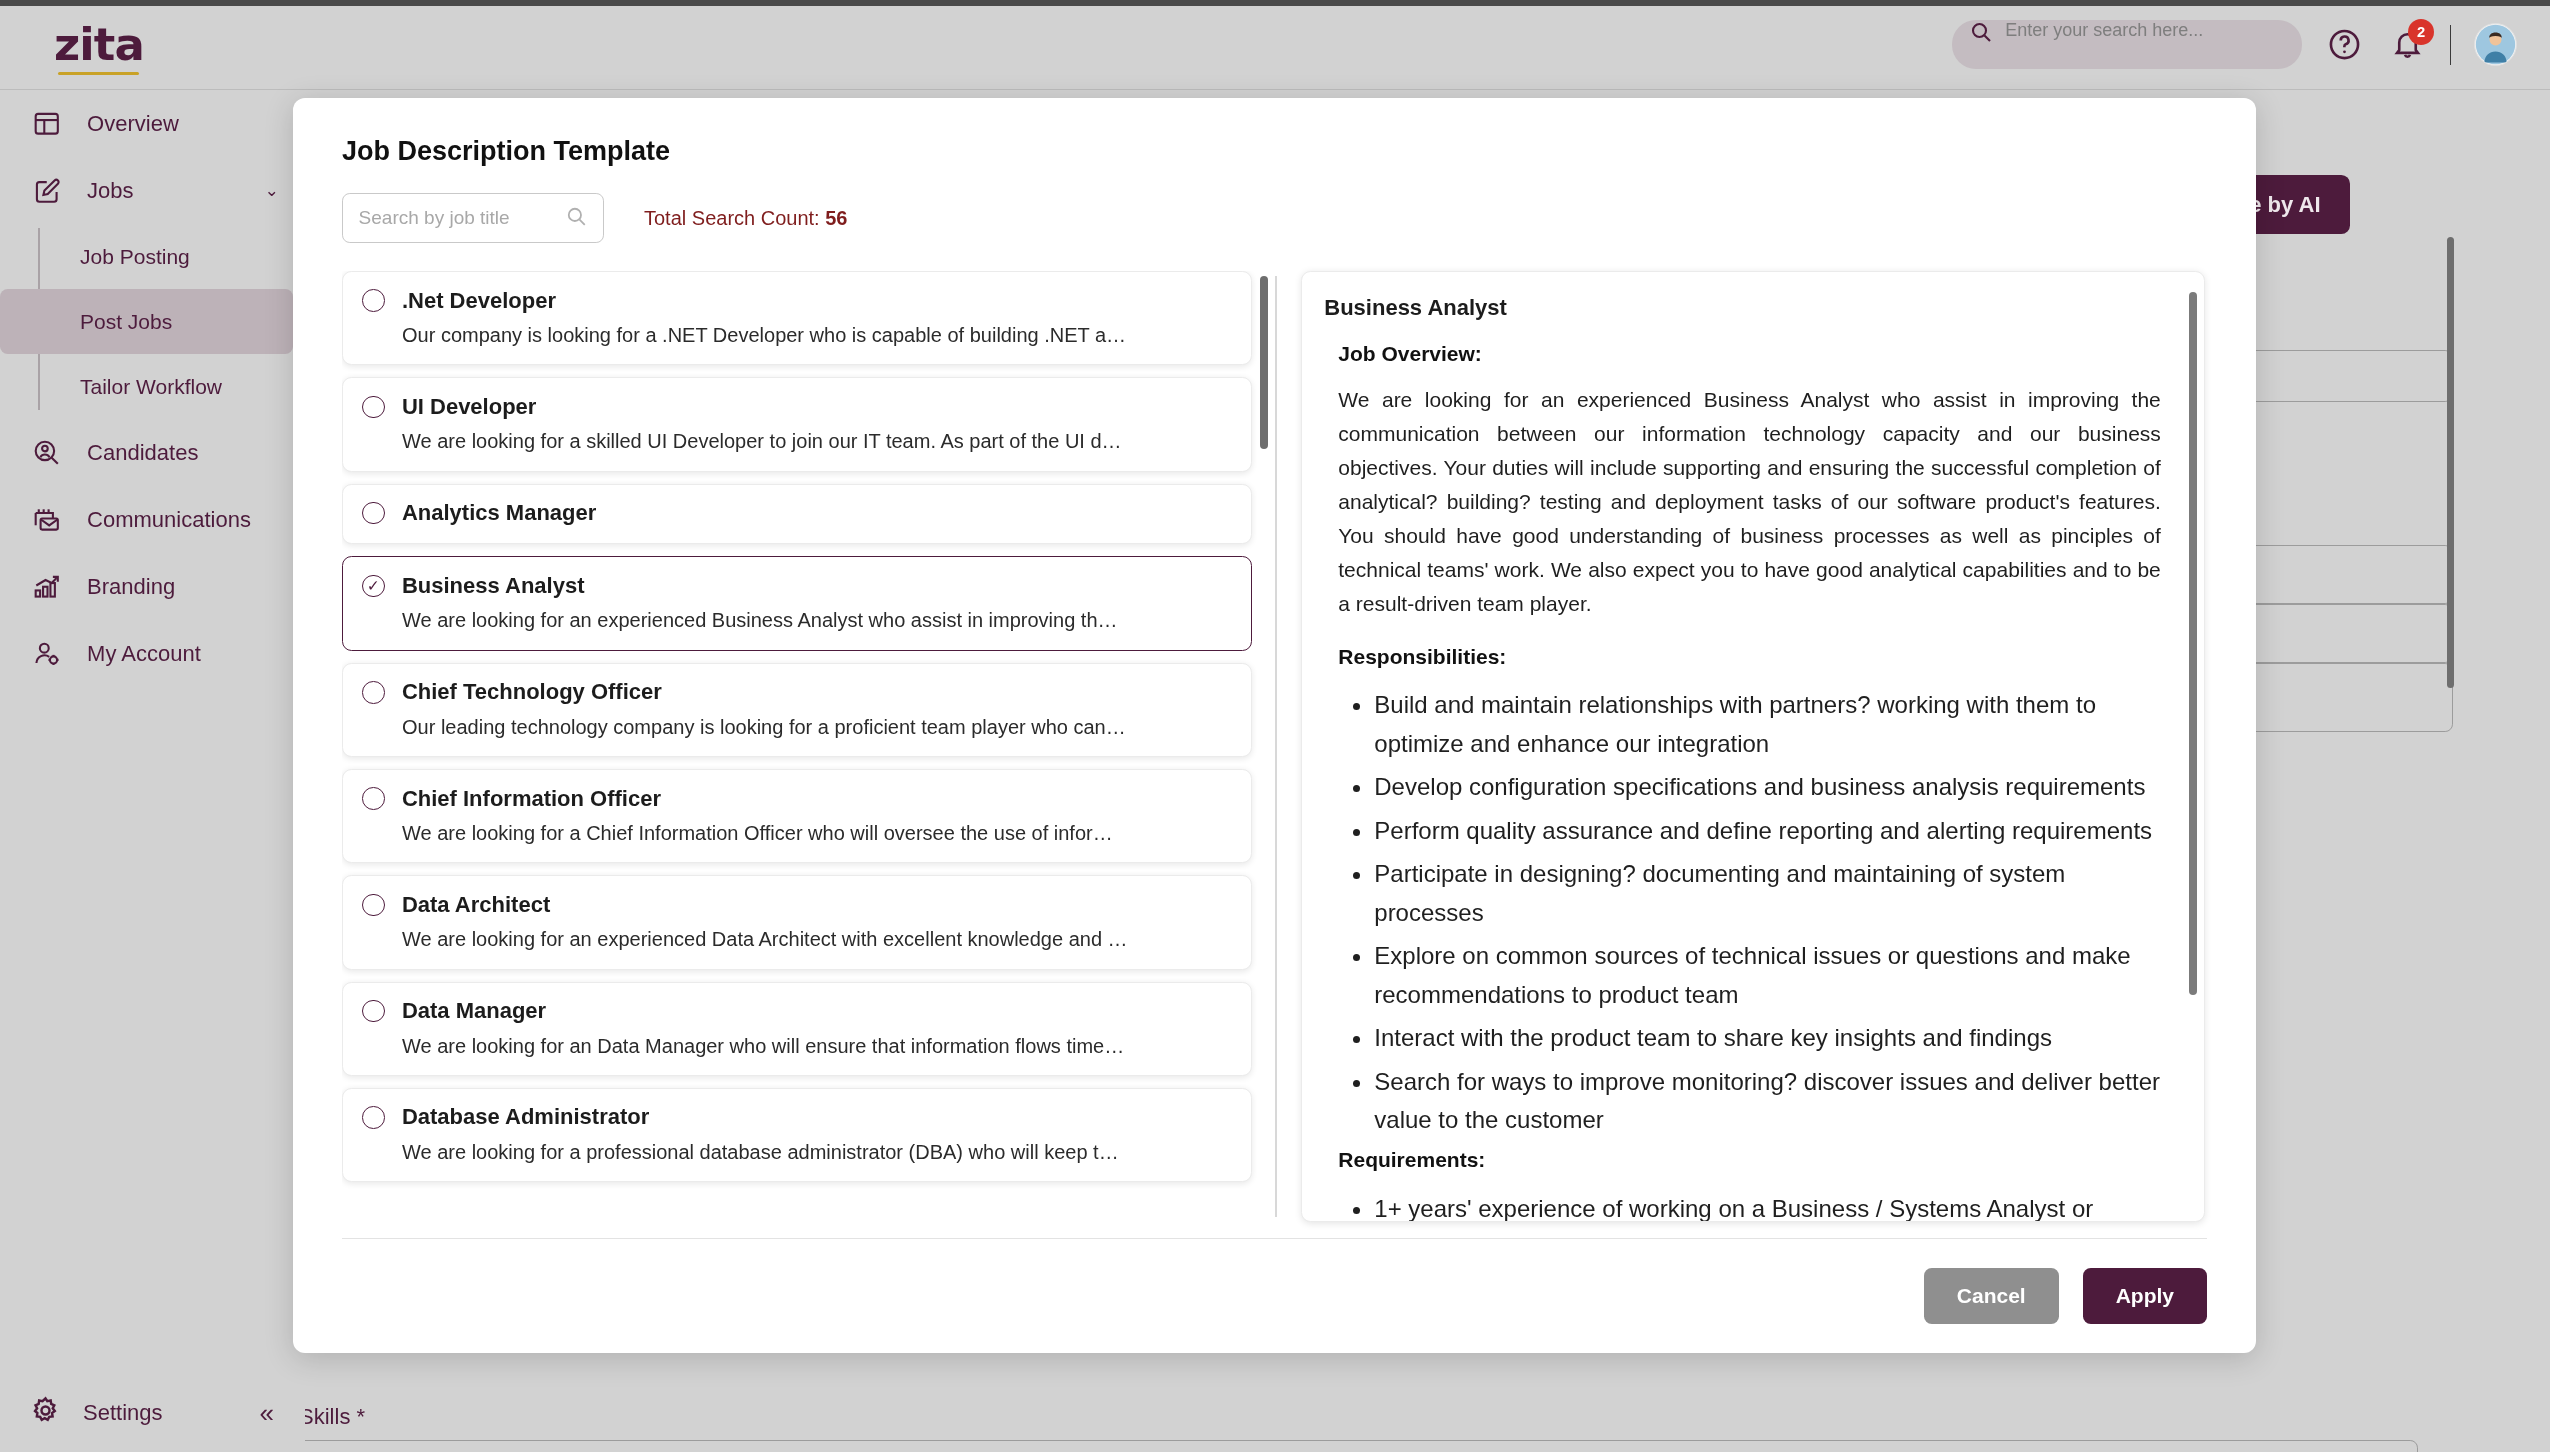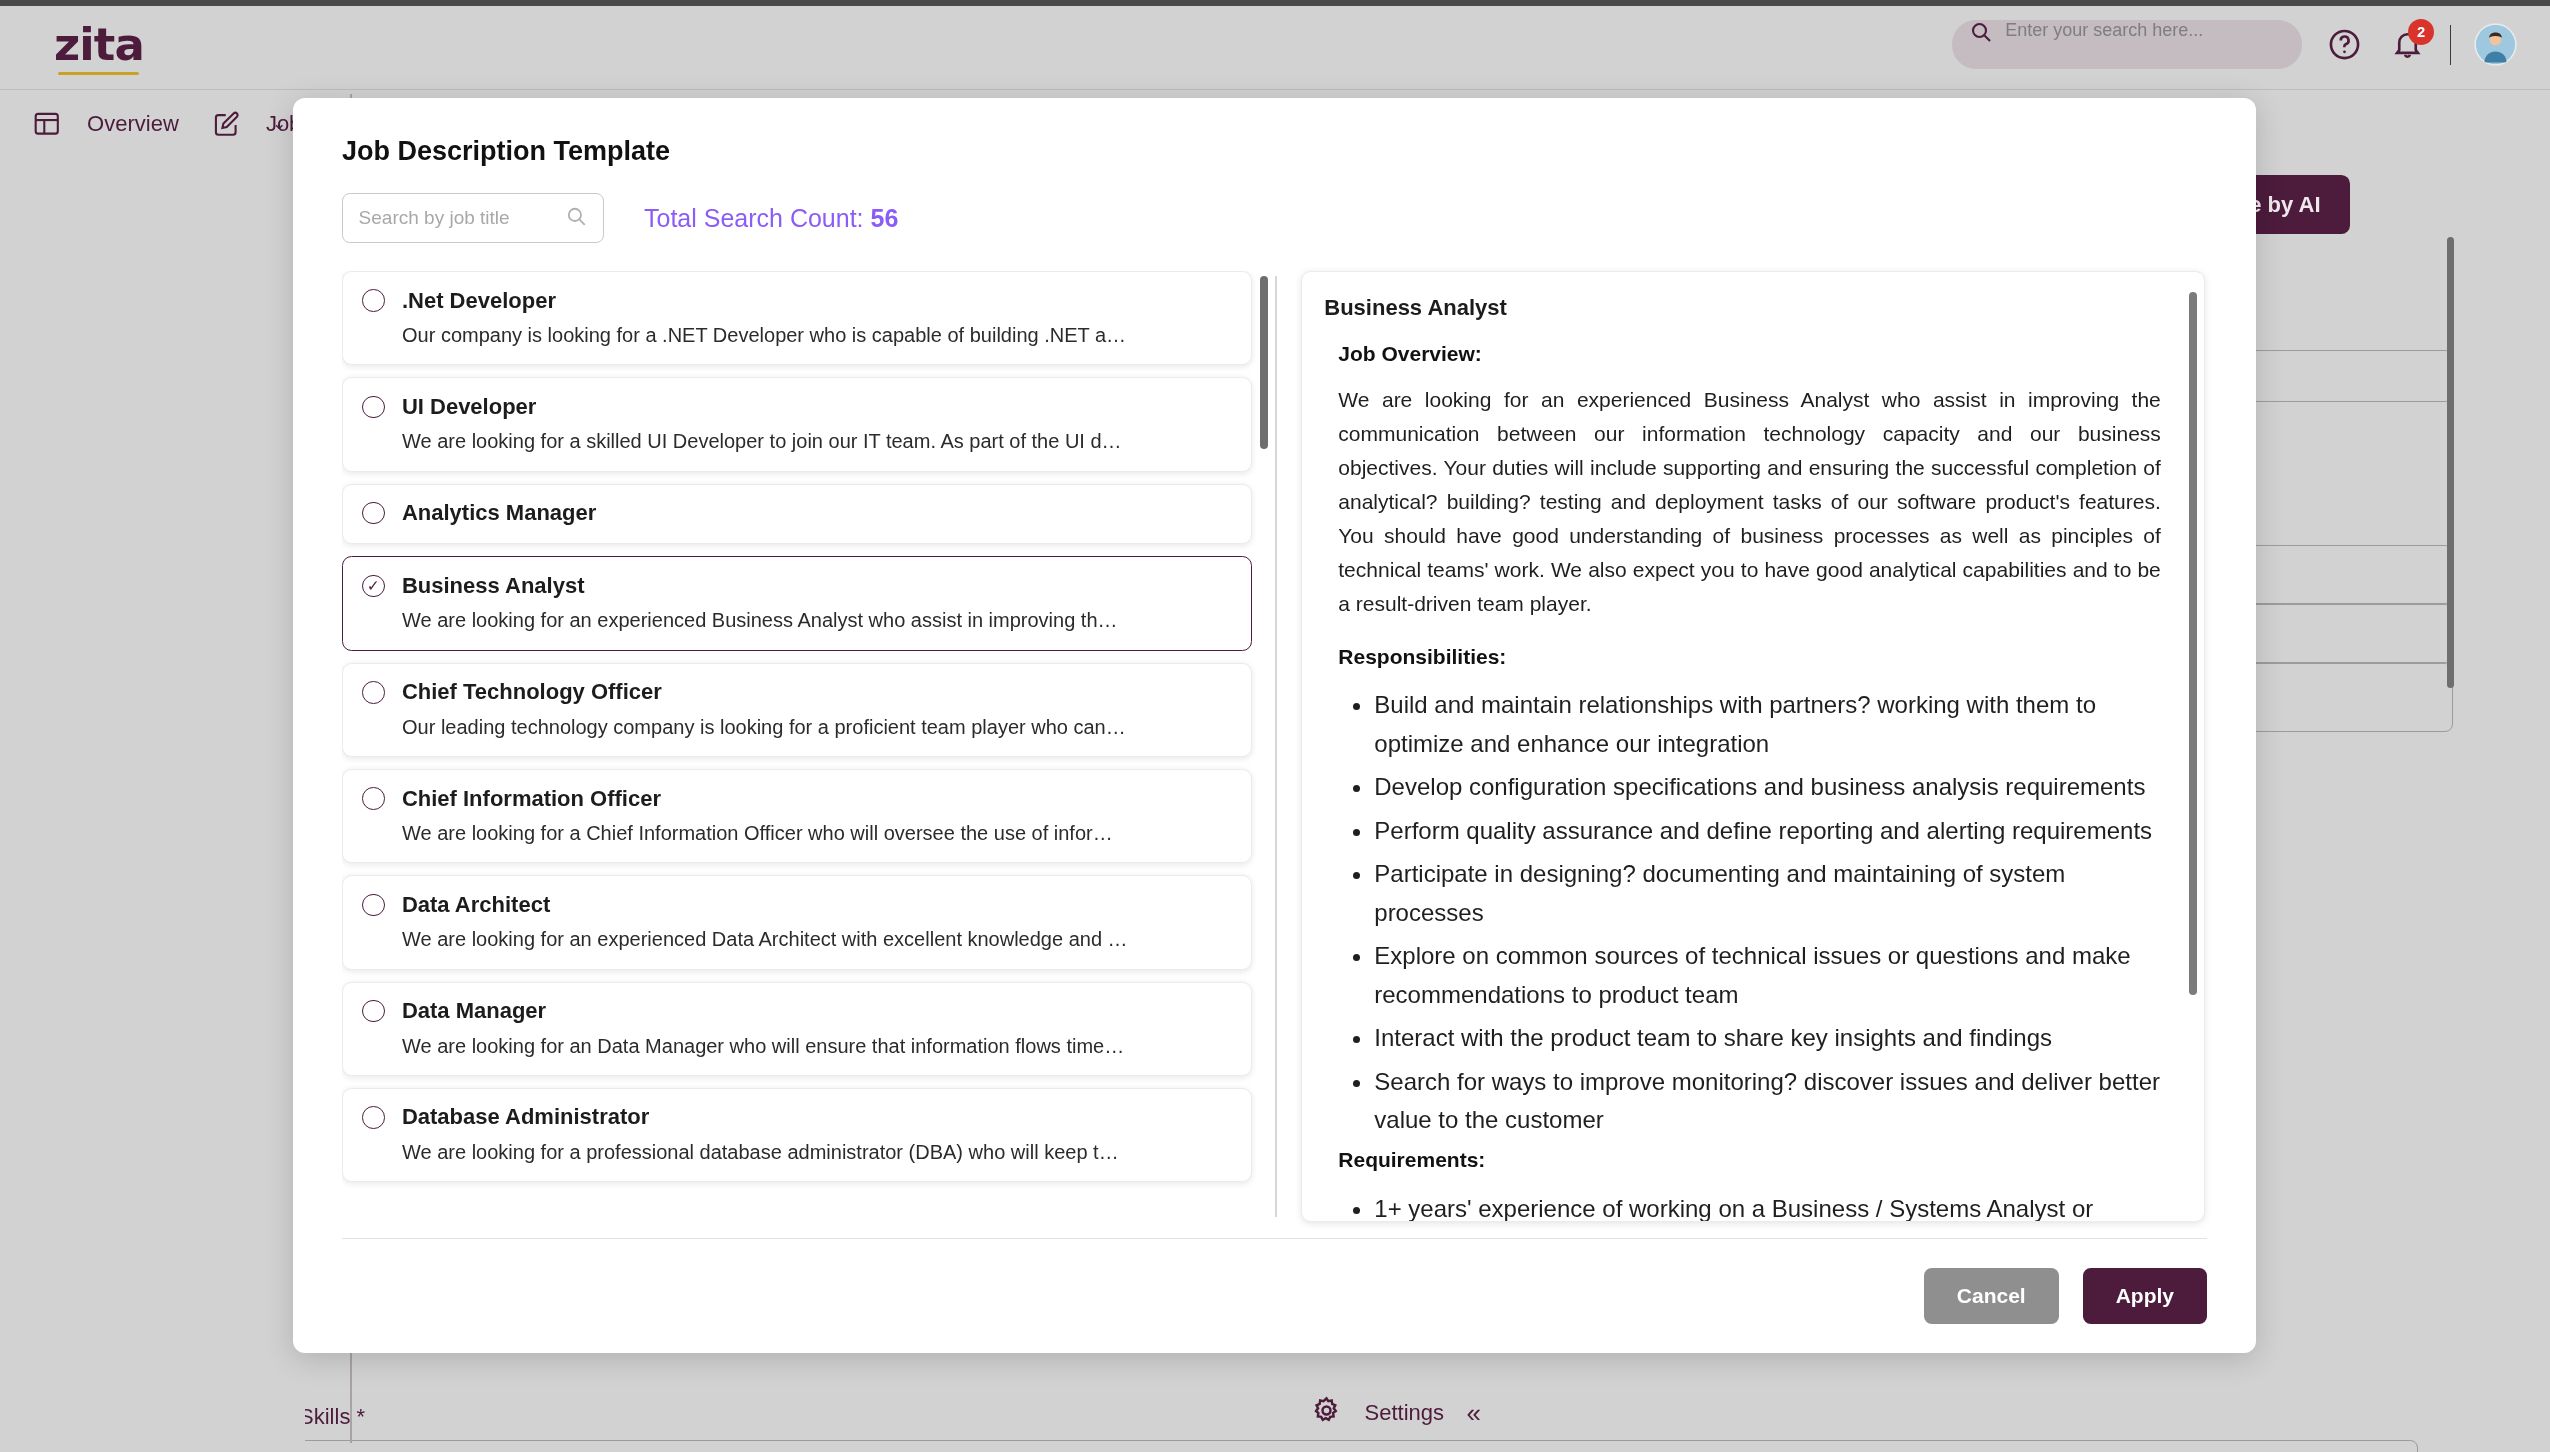--- a/index.html
+++ b/index.html
@@ -55,21 +55,21 @@
   .avatar {
     width:43px; height:43px; border-radius:50%;
     background:#f2f2f2; border:1.7px solid #e0e0e0;
     display:flex; align-items:center; justify-content:center; overflow:hidden;
   }
 
   
   .sidebar {
     position:absolute; top:90px; left:0; width:305px; height:1362px;
     background:#d2d2d2; z-index:4;
-    display:flex; flex-direction:row;
+    display:flex; flex-direction:column;justify-content:center;
   }
   .side-item {
     display:flex; align-items:center; gap:22.6px;
     height:67px; padding-left:29.5px; color:#4d1b3c;
     font-size:22px; cursor:pointer; position:relative;
   }
   .side-item .ico { width:35px; height:35px; display:flex; align-items:center; justify-content:center; flex:0 0 35px;}
   .side-sub {
     display:flex; align-items:center; height:65px;
     padding-left:80px; color:#4d1b3c; font-size:21px; cursor:pointer;
@@ -126,21 +126,21 @@
   .modal-searchrow { display:flex; align-items:center; gap:40px; margin-bottom:28px; }
   .jobsearch {
     width:262px; height:50px; border:0.9px solid #c9c9c9; border-radius:7.8px;
     display:flex; align-items:center; padding:0 15.6px;
   }
   .jobsearch input {
     border:none; outline:none; background:transparent; width:100%;
     font-size:19px; color:#333; font-family:"Liberation Sans", sans-serif;
   }
   .jobsearch input::placeholder { color:#a8a8a8; }
-  .count-text { font-size:25px; color:#8b5cf6; }
+  .count-text { font-size:20px; color:#7f1d1d; }
   .count-text b { font-weight:bold; }
 
   .modal-body { display:flex; flex-grow:1; min-height:0; gap:0; }
 
   
   .list-pane {
     width:933px; position:relative; overflow:hidden;
     padding-right:22.6px;
   }
   .list-scroll { position:absolute; inset:0; overflow:hidden; padding-right:22.6px; }

